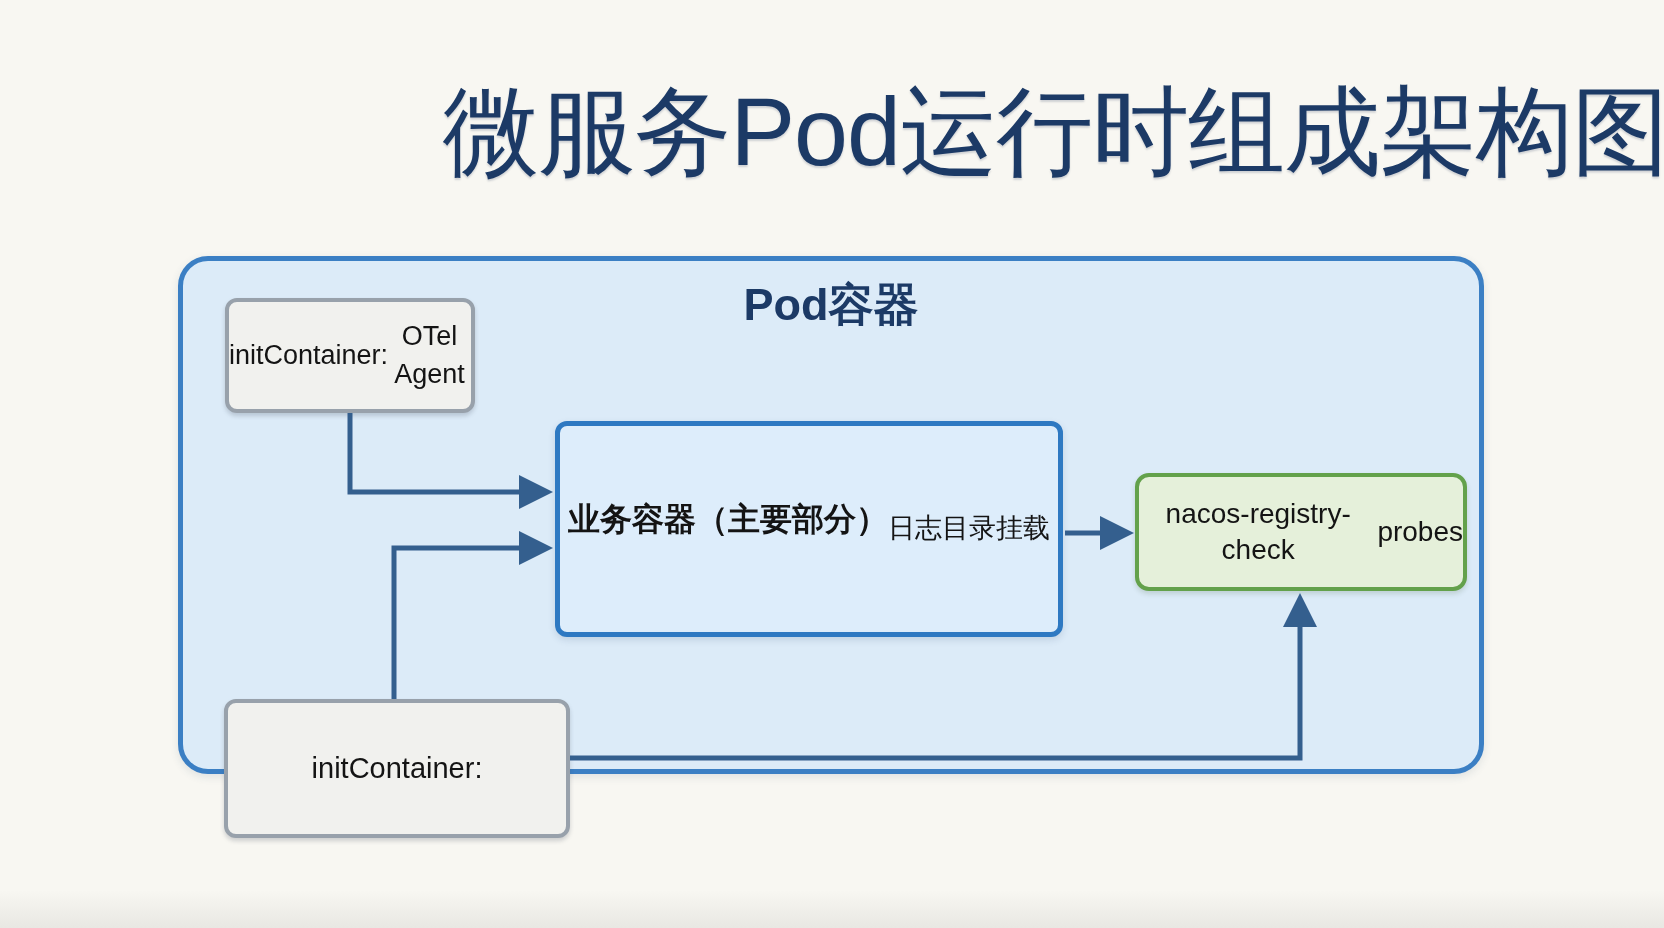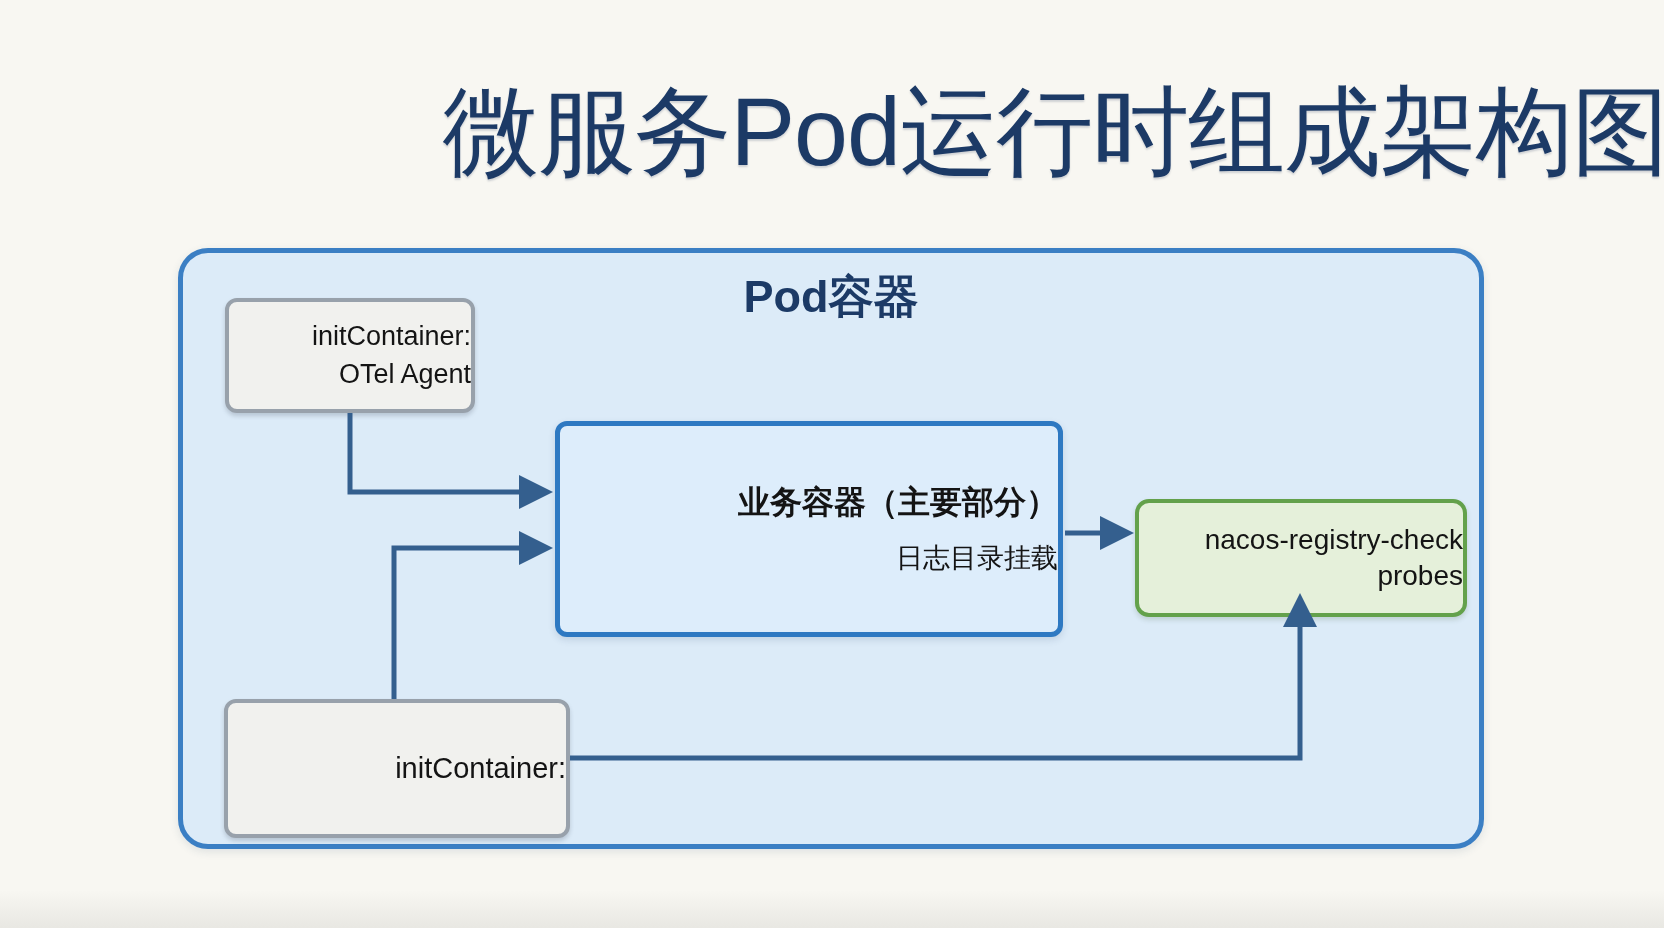--- a/index.html
+++ b/index.html
@@ -24,45 +24,45 @@
     font-size: 97px;
     font-weight: 400;
     letter-spacing: -1px;
     color: var(--heading-text, #1c3a66);
     text-shadow: 0 2px 2px rgba(20,40,80,0.18);
     white-space: nowrap;
   }
   .pod-container {
     position: absolute;
     left: 178px;
-    top: 248px;
+    top: 256px;
     width: 1306px;
-    height: 601px;
+    height: 518px;
     box-sizing: border-box;
     background: var(--pod-fill, #dcebf8);
     border: 5px solid var(--pod-border, #3b7fc4);
     border-radius: 30px;
     box-shadow: 0 3px 8px rgba(40,70,110,0.12);
   }
   .pod-label {
     position: absolute;
     left: 0;
     top: 14px;
     width: 100%;
     text-align: center;
     font-size: 45px;
     font-weight: 800;
     color: var(--heading-text, #1c3a66);
   }
   .node {
     position: absolute;
     box-sizing: border-box;
     display: flex;
-    flex-direction: column;
-    align-items: flex-end;
+    flex-direction: row;
+    align-items: center;
     justify-content: center;
     text-align: center;
     color: var(--node-text, #141414);
   }
   .node-init-otel {
     left: 225px;
     top: 298px;
     width: 250px;
     height: 115px;
     background: var(--init-fill, #f1f1ee);
@@ -100,21 +100,21 @@
     font-size: 32px;
     font-weight: 800;
     margin-bottom: 18px;
     white-space: nowrap;
   }
   .business-line {
     white-space: nowrap;
   }
   .node-sidecar {
     left: 1135px;
-    top: 499px;
+    top: 473px;
     width: 332px;
     height: 118px;
     background: var(--sidecar-fill, #e5f0da);
     border: 4px solid var(--sidecar-border, #63a14b);
     border-radius: 14px;
     box-shadow: 0 3px 5px rgba(60,90,50,0.18);
     font-size: 28px;
     line-height: 1.3;
   }
   .arrow-layer {

